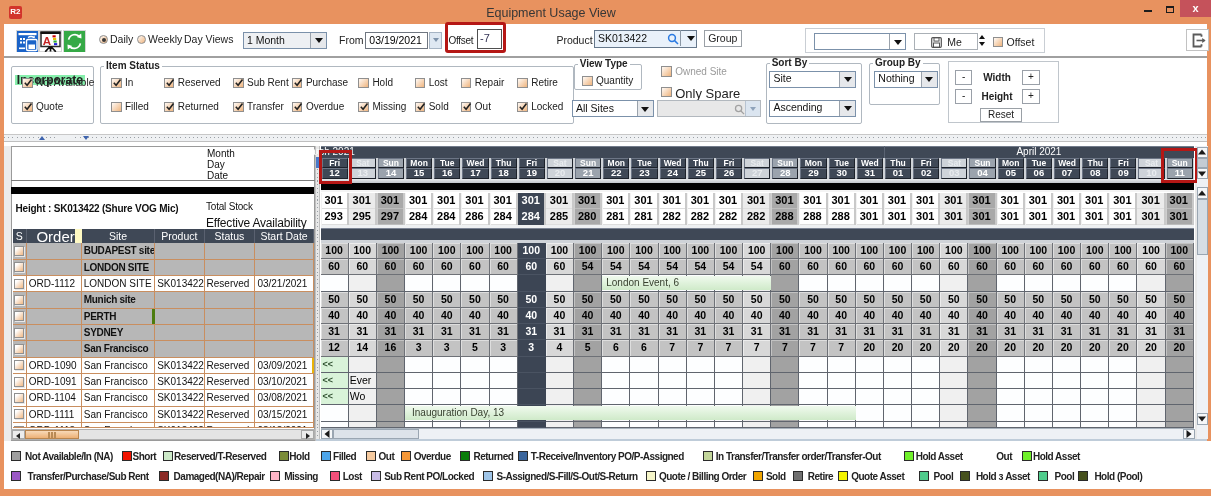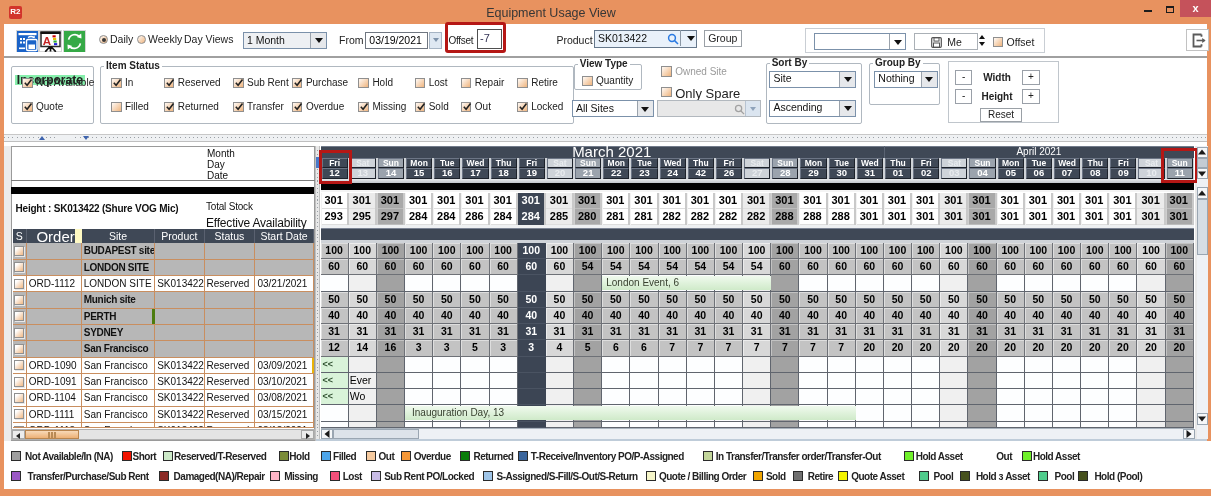--- a/index.html
+++ b/index.html
@@ -423,21 +423,21 @@
 <div class="a" style="left:25px;top:429.9px;width:54px;height:9.4px;border:1px solid #b9854e;background:linear-gradient(180deg,#f8d9b8,#edb176)">
     <div style="position:absolute;left:22px;top:1.5px;width:1.5px;height:5.5px;background:#b98a55;box-shadow:3px 0 0 #b98a55,6px 0 0 #b98a55"></div>
   </div>
 <div class="a" style="left:301.3px;top:429.9px;width:12.5px;height:9.4px;border:1px solid #a8a8a8;background:#ececec">
     <div style="position:absolute;left:4px;top:2.5px;width:0;height:0;border-top:3px solid transparent;border-bottom:3px solid transparent;border-left:4px solid #222"></div>
   </div>
 <div class="a" style="left:315.3px;top:145.5px;width:5.2px;height:295px;background:#e8e8e8;border-left:1px solid #c0c0c0;border-right:1px solid #c0c0c0"></div>
 <div class="a" style="left:317.2px;top:150px;width:1.1px;height:290px;background:repeating-linear-gradient(180deg,#9aa0a6 0 1.1px,transparent 1.1px 3.8px)"></div>
 <div class="a" style="left:316.2px;top:157px;width:3.4px;height:11px;background:#4a78c8"></div>
 <div class="a" style="left:320.5px;top:146px;width:873.394px;height:11.5px;background:#3f4856;border-top:1px solid #727b8a"></div>
-<div class="a" style="left:330px;top:147px;width:563.48px;height:10.5px;color:#fff;font-size:15px;text-align:center;line-height:10.5px">March 2021</div>
+<div class="a" style="left:302px;top:147px;width:563.48px;height:10.5px;color:#fff;font-size:10px;text-align:left;line-height:10.5px">March 2021</div>
 <div class="a" style="left:883.98px;top:146px;width:1px;height:11.5px;background:#5a6372"></div>
 <div class="a" style="left:883.98px;top:147px;width:309.914px;height:10.5px;color:#fff;font-size:10px;text-align:center;line-height:10.5px">April 2021</div>
 <div class="a fr" style="left:320.5px;top:157.5px;width:873.394px;height:10.9px;background:#cfd3d8">
     <div class="hc">
       <div class="hi " style="font-size:8.5px;font-weight:bold;line-height:8.5px">Fri</div>
     </div>
     <div class="hc">
       <div class="hi hsat" style="font-size:8.5px;font-weight:bold;line-height:8.5px">Sat</div>
     </div>
     <div class="hc">
@@ -562,21 +562,21 @@
     <div class="hc">
       <div class="hi " style="font-size:9.5px;font-weight:bold;line-height:8.8px">22</div>
     </div>
     <div class="hc">
       <div class="hi " style="font-size:9.5px;font-weight:bold;line-height:8.8px">23</div>
     </div>
     <div class="hc">
       <div class="hi " style="font-size:9.5px;font-weight:bold;line-height:8.8px">24</div>
     </div>
     <div class="hc">
-      <div class="hi " style="font-size:9.5px;font-weight:bold;line-height:8.8px">42</div>
+      <div class="hi " style="font-size:9.5px;font-weight:bold;line-height:8.8px">25</div>
     </div>
     <div class="hc">
       <div class="hi " style="font-size:9.5px;font-weight:bold;line-height:8.8px">26</div>
     </div>
     <div class="hc">
       <div class="hi hsat" style="font-size:9.5px;font-weight:bold;line-height:8.8px">27</div>
     </div>
     <div class="hc">
       <div class="hi hsun" style="font-size:9.5px;font-weight:bold;line-height:8.8px">28</div>
     </div>

